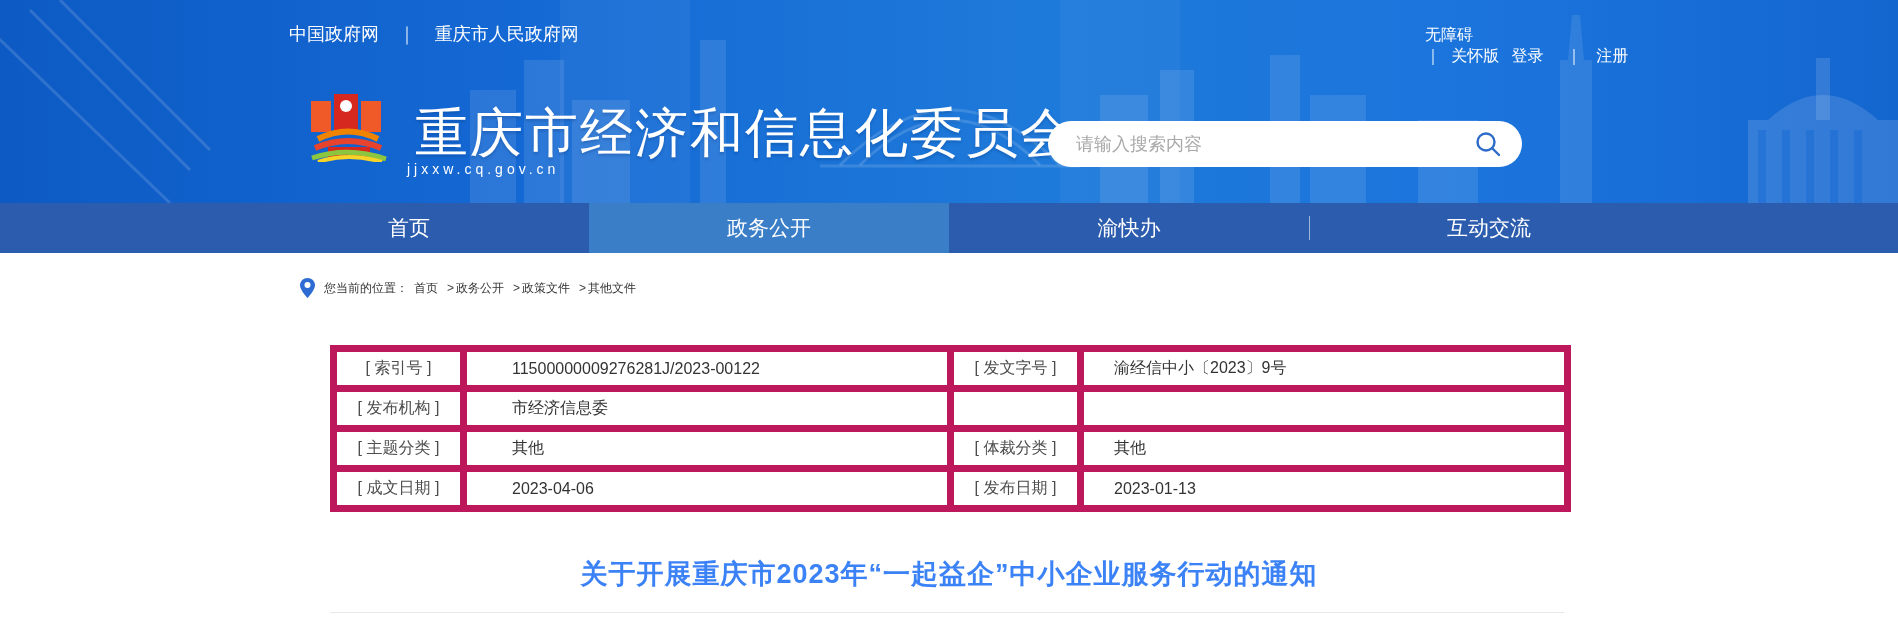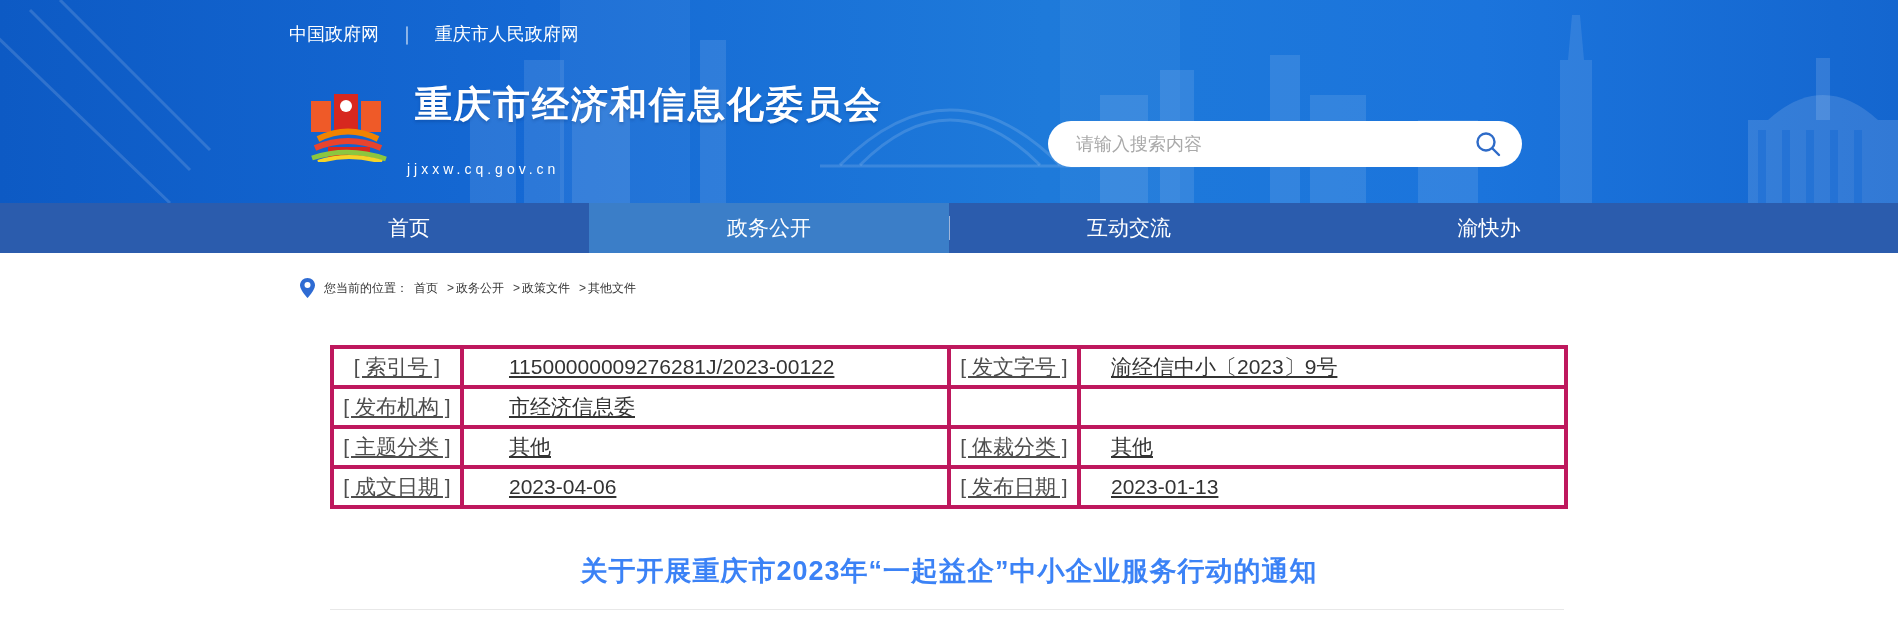--- a/index.html
+++ b/index.html
@@ -18,21 +18,21 @@
   .gov-links a { color:#fff; text-decoration:none; cursor:pointer; }
   .gov-links .sep { margin:0 14px; opacity:.85; }
 
   .utility { position:absolute; left:1196px; top:24px; color:#fff; font-size:16px; line-height:21px; }
   .utility a { color:#fff; text-decoration:none; cursor:pointer; }
   .utility .sep { margin:0 6px 0 0; opacity:.9; }
   .utility .u2 .sep2 { margin:0 10px; }
   .utility .u2 a { margin-right:8px; }
 
   .logo { position:absolute; left:79px; top:92px; }
-  .site-name { position:absolute; left:186px; top:80px; color:#fff; font-size:37px; font-weight:bold;
+  .site-name { position:absolute; left:186px; top:98px; color:#fff; font-size:53px; font-weight:normal;
     letter-spacing:2px; text-shadow:0 2px 3px rgba(0,40,100,.25); white-space:nowrap; cursor:pointer; }
   .site-domain { position:absolute; left:142px; top:161px; color:#fff; font-size:14px; letter-spacing:4px;margin-left:36px; }
 
   .search-box { position:absolute; left:819px; top:121px; width:474px; height:46px;
     background:#fff; border-radius:23px; display:flex; align-items:center;justify-content:space-between; }
   .search-box input { flex:1; border:none; outline:none; background:transparent;
     margin-left:28px; font-size:18px; color:#333;
     font-family:"Liberation Sans","DejaVu Sans",sans-serif; }
   .search-box input::placeholder { color:#a9a9a9; }
   .search-icon { margin-right:20px; cursor:pointer; flex:0 0 auto; }
@@ -48,21 +48,21 @@
 
   
   .breadcrumb { padding-top:25px; padding-left:71px; font-size:12px; color:#333;
     display:flex; align-items:center; height:45px; }
   .pin-icon { margin-right:9px; }
   .breadcrumb .prefix { margin-right:6px; }
   .breadcrumb a { color:#333; text-decoration:none; cursor:pointer; }
   .breadcrumb .bsep { margin:0 2px 0 9px; color:#444; }
 
   .meta-table { margin:47px 0 0 101px; width:1234px; border-collapse:collapse; table-layout:fixed; }
-  .meta-table td { border:4px solid #be185d; height:40px; font-size:21px; color:#333; background:#fff;text-decoration:underline; }
+  .meta-table td { border:7px solid #be185d; height:40px; font-size:16px; color:#333; background:#fff; }
   .meta-table td.lbl { width:130px; text-align:center; color:#4d4d4d; }
   .meta-table td.val { padding-left:30px; }
   .meta-table td.v1 { width:487px;padding-left:45px; }
   .meta-table td.v2 { width:487px; }
 
   .doc-title { margin-top:44px; text-align:center; font-size:27px; font-weight:bold; color:#3b82f6;
     letter-spacing:1px; }
   .bottom-rule { margin:20px 0 0 101px; width:1234px; border-top:1px solid #e8e8e8; height:0; }
 </style>
 </head>
@@ -107,20 +107,32 @@
     </svg>
 
     <div class="container header-inner">
 
       <div class="gov-links">
         <a>中国政府网</a>
         <span class="sep">｜</span>
         <a>重庆市人民政府网</a>
       </div>
 
+      <div class="utility">
+        <div class="u1">
+          <a>无障碍</a>
+        </div>
+        <div class="u2">
+          <span class="sep">｜</span>
+          <a>关怀版</a>
+          <a>登录</a>
+          <span class="sep sep2">｜</span>
+          <a>注册</a>
+        </div>
+      </div>
 
       <svg class="logo" width="82" height="70" viewBox="0 0 82 70">
         <rect x="3" y="9" width="20" height="31" fill="#ef5a28"></rect>
         <rect x="26" y="2" width="24" height="40" fill="#d7281f"></rect>
         <rect x="53" y="9" width="20" height="31" fill="#ef5a28"></rect>
         <circle cx="38" cy="14" r="6" fill="#ffffff"></circle>
         <path d="M10 47 Q40 32 70 47" stroke="#f08300" stroke-width="6" fill="none"></path>
         <path d="M7 56 Q40 42 73 56" stroke="#e8432d" stroke-width="6" fill="none"></path>
         <rect x="20" y="55" width="42" height="10" fill="#d7281f"></rect>
         <path d="M4 66 Q40 54 78 67" stroke="#8cc63f" stroke-width="5" fill="none"></path>
@@ -136,22 +148,22 @@
           <line x1="18.5" y1="18.5" x2="25" y2="25" stroke="#2e6bc8" stroke-width="2.4" stroke-linecap="round"></line>
         </svg>
       </div>
     </div>
   </header>
 
   <nav class="main-nav">
     <div class="container nav-inner">
       <div class="nav-item">首页</div>
       <div class="nav-item active">政务公开</div>
+      <div class="nav-item">渝快办</div>
       <div class="nav-item divided">互动交流</div>
-      <div class="nav-item">渝快办</div>
     </div>
   </nav>
 
   <main>
     <div class="container">
 
       <div class="breadcrumb">
         <svg class="pin-icon" width="15" height="20" viewBox="0 0 15 20">
           <path d="M7.5 0 C3.4 0 0 3.2 0 7.2 C0 12.2 7.5 20 7.5 20 C7.5 20 15 12.2 15 7.2 C15 3.2 11.6 0 7.5 0 Z" fill="#2e6bd3"></path>
           <circle cx="7.5" cy="7" r="3" fill="#ffffff"></circle>

